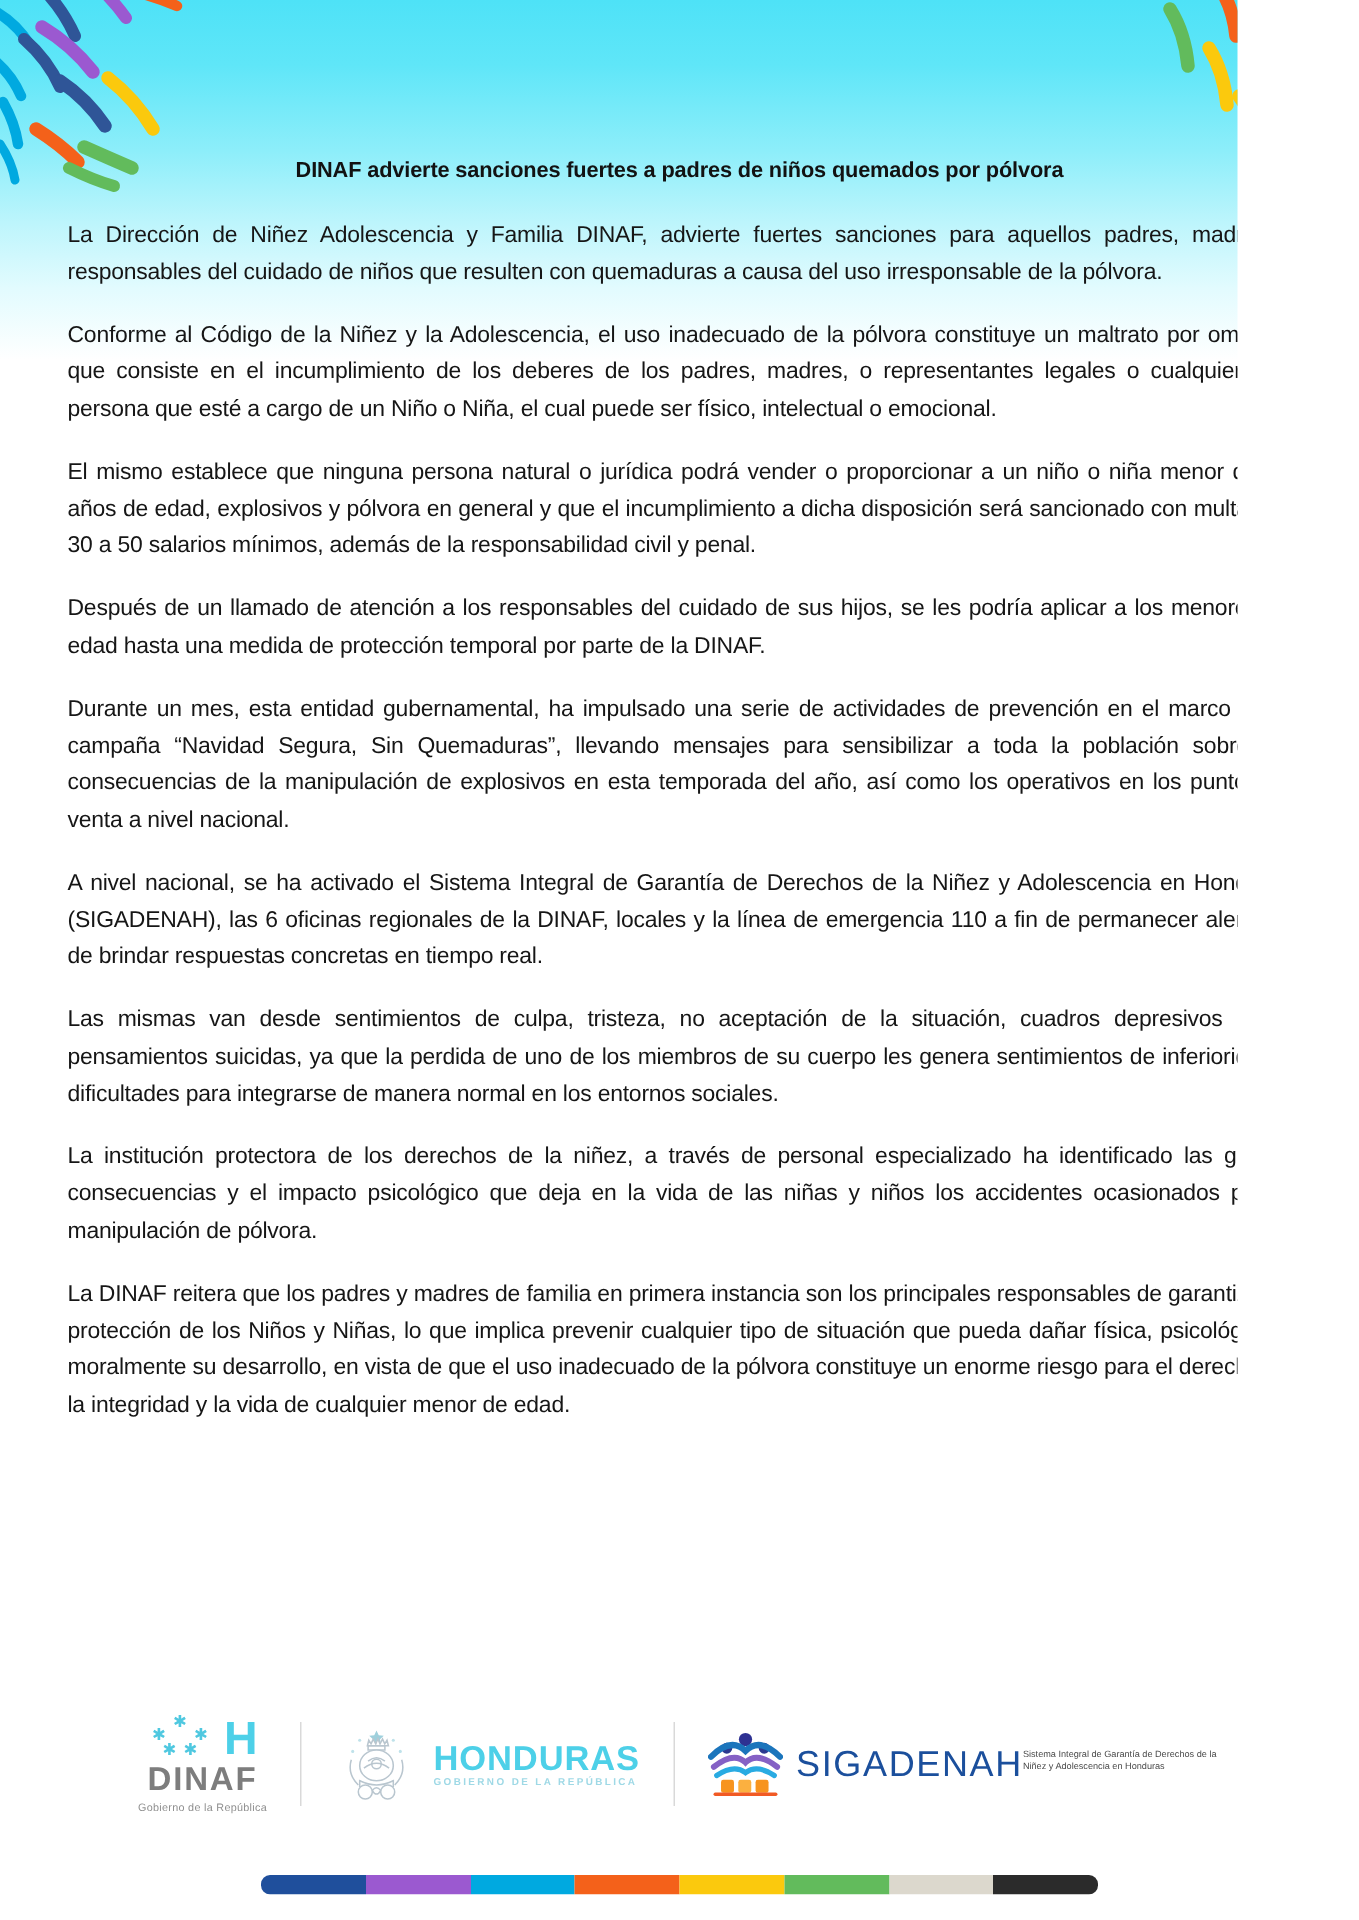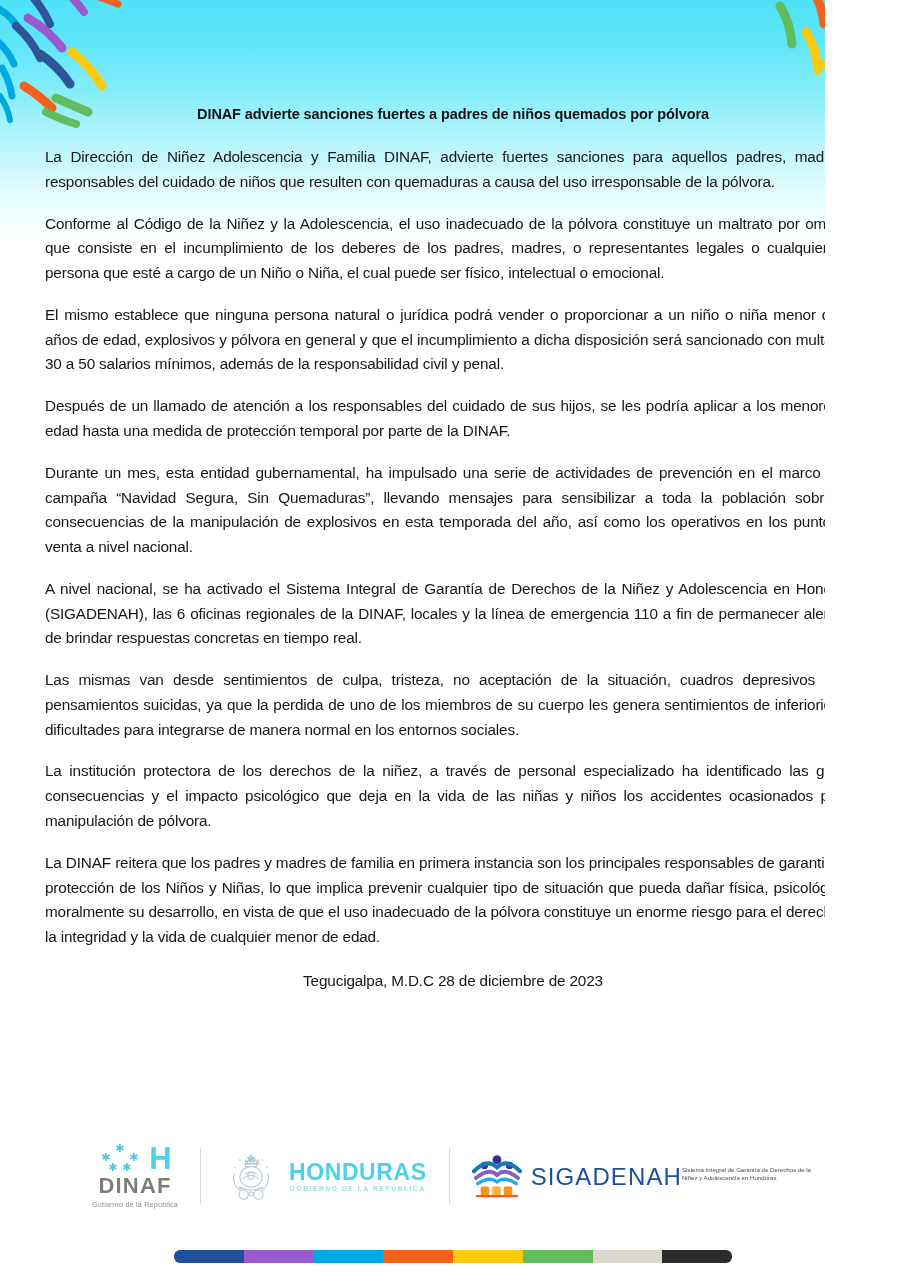--- a/index.html
+++ b/index.html
@@ -131,21 +131,21 @@
     margin-top: 1px;
   }
   .dinaf-sub {
     font-size: 7.2px;
     color: #8e8e8e;
     letter-spacing: 0.2px;
     margin-top: 2px;
   }
 
   
-  .hond-logo { display: flex; align-items: center; gap: 10px; text-align: center; }
+  .hond-logo { display: flex; align-items: center; gap: 10px; }
   .hond-shield { width: 56px; height: 62px; }
   .hond-text { display: flex; flex-direction: column; }
   .hond-word {
     font-size: 23px;
     font-weight: bold;
     color: #4dd0e8;
     letter-spacing: 0.6px;
     line-height: 24px;
   }
   .hond-sub {
@@ -233,21 +233,20 @@
       <p class="para">La Dirección de Niñez Adolescencia y Familia DINAF, advierte fuertes sanciones para aquellos padres, madres y responsables del cuidado de niños que resulten con quemaduras a causa del uso irresponsable de la pólvora.</p>
       <p class="para">Conforme al Código de la Niñez y la Adolescencia, el uso inadecuado de la pólvora constituye un maltrato por omisión, que consiste en el incumplimiento de los deberes de los padres, madres, o representantes legales o cualquier otra persona que esté a cargo de un Niño o Niña, el cual puede ser físico, intelectual o emocional.</p>
       <p class="para">El mismo establece que ninguna persona natural o jurídica podrá vender o proporcionar a un niño o niña menor de 18 años de edad, explosivos y pólvora en general y que el incumplimiento a dicha disposición será sancionado con multas de 30 a 50 salarios mínimos, además de la responsabilidad civil y penal.</p>
       <p class="para">Después de un llamado de atención a los responsables del cuidado de sus hijos, se les podría aplicar a los menores de edad hasta una medida de protección temporal por parte de la DINAF.</p>
       <p class="para">Durante un mes, esta entidad gubernamental, ha impulsado una serie de actividades de prevención en el marco de la campaña “Navidad Segura, Sin Quemaduras”, llevando mensajes para sensibilizar a toda la población sobre las consecuencias de la manipulación de explosivos en esta temporada del año, así como los operativos en los puntos de venta a nivel nacional.</p>
       <p class="para">A nivel nacional, se ha activado el Sistema Integral de Garantía de Derechos de la Niñez y Adolescencia en Honduras (SIGADENAH), las 6 oficinas regionales de la DINAF, locales y la línea de emergencia 110 a fin de permanecer alertas y de brindar respuestas concretas en tiempo real.</p>
       <p class="para">Las mismas van desde sentimientos de culpa, tristeza, no aceptación de la situación, cuadros depresivos hasta pensamientos suicidas, ya que la perdida de uno de los miembros de su cuerpo les genera sentimientos de inferioridad y dificultades para integrarse de manera normal en los entornos sociales.</p>
       <p class="para">La institución protectora de los derechos de la niñez, a través de personal especializado ha identificado las graves consecuencias y el impacto psicológico que deja en la vida de las niñas y niños los accidentes ocasionados por la manipulación de pólvora.</p>
       <p class="para">La DINAF reitera que los padres y madres de familia en primera instancia son los principales responsables de garantizar la protección de los Niños y Niñas, lo que implica prevenir cualquier tipo de situación que pueda dañar física, psicológica o moralmente su desarrollo, en vista de que el uso inadecuado de la pólvora constituye un enorme riesgo para el derecho de la integridad y la vida de cualquier menor de edad.</p>
 
-      <p class="dateline">Tegucigalpa, M.D.C 28 de diciembre de 2023</p>
     </div>
   </div>
 
   <div class="footer">
     <div class="logo-row">
 
       <div class="logo-cell">
         <div class="dinaf-logo">
           <div class="dinaf-top">
             <div class="dinaf-stars">

